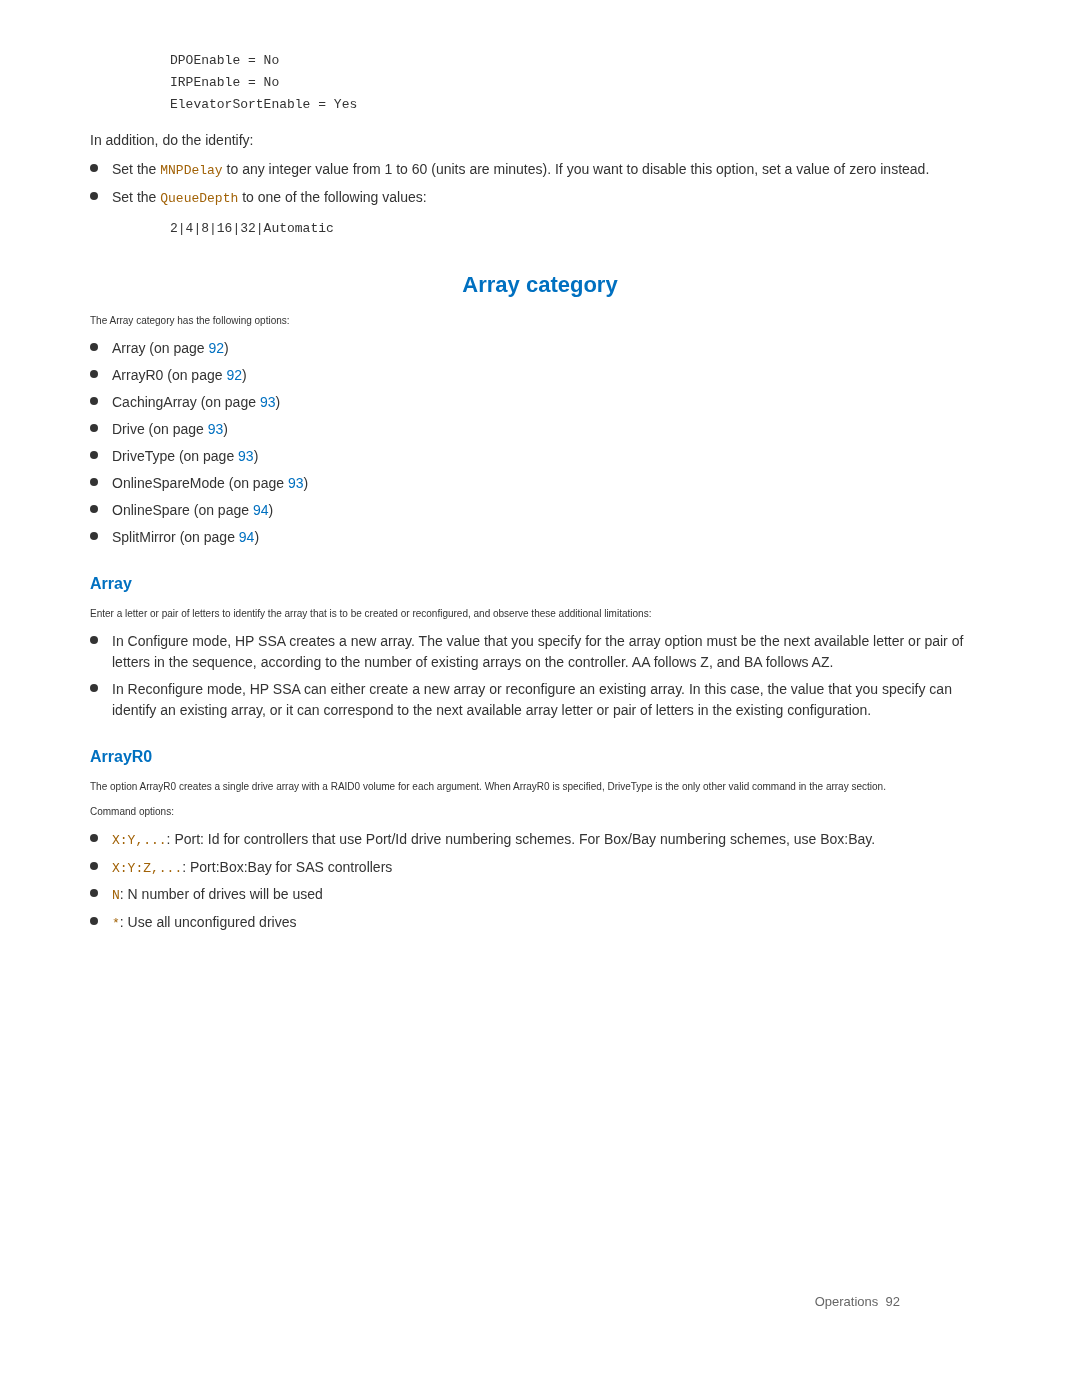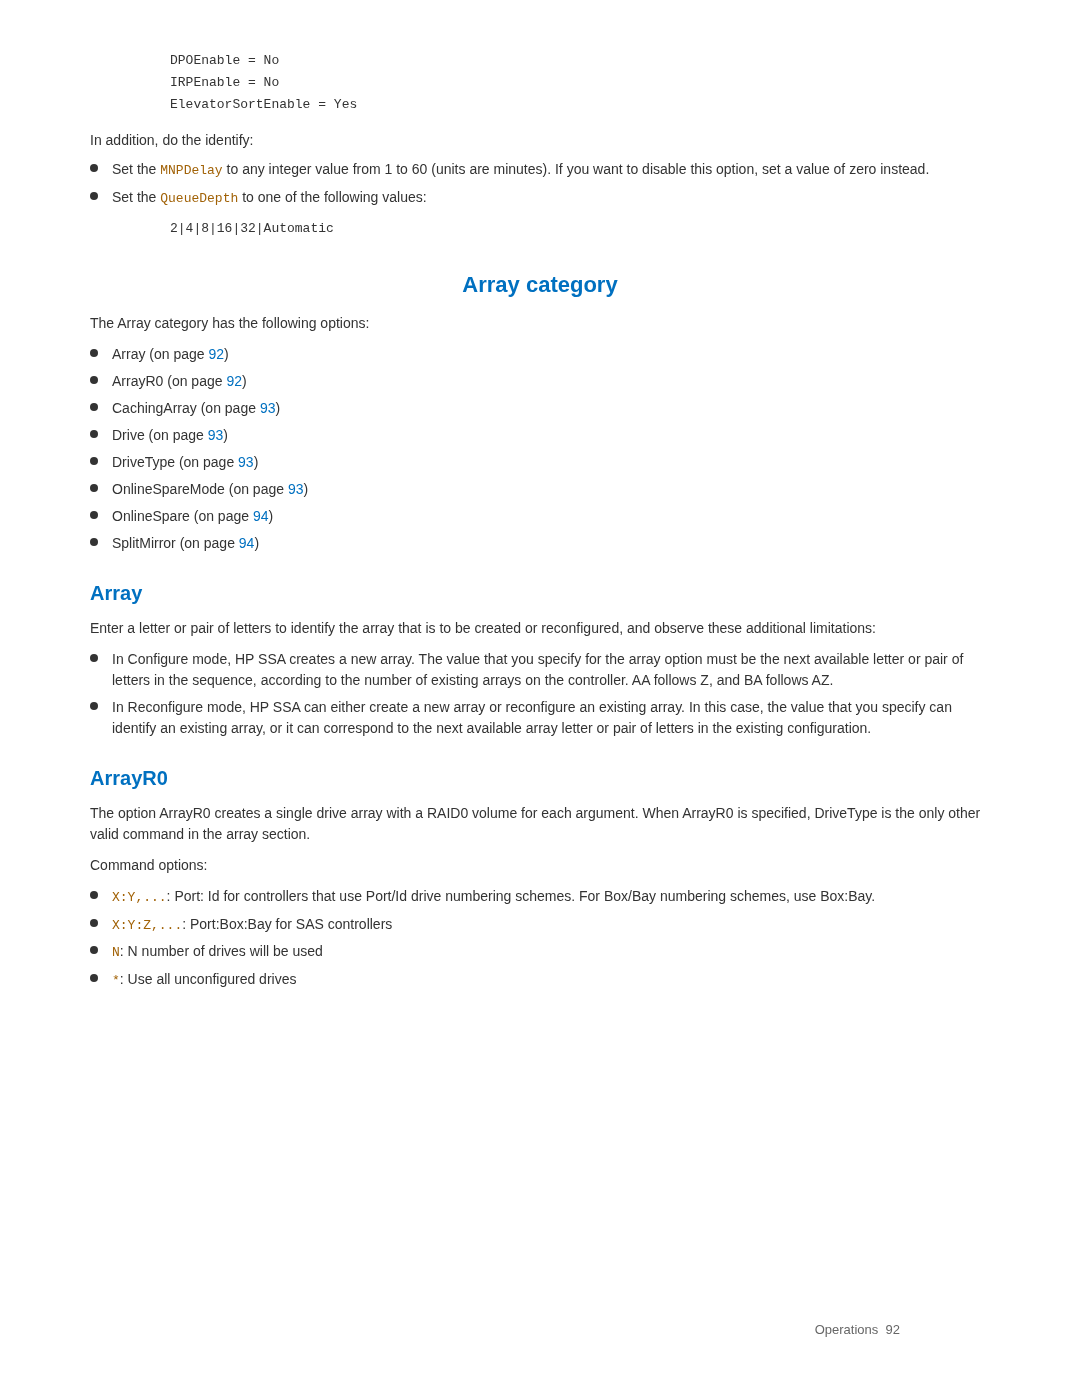--- a/index.html
+++ b/index.html
@@ -76,34 +76,34 @@
       color: #0070c0;
       font-size: 22px;
       font-weight: bold;
       margin: 28px 0 12px 0;
       border-bottom: none;
       text-align: center;
     }
 
     h3.sub-title {
       color: #0070c0;
-      font-size: 20px;
+      font-size: 16px;
       font-weight: bold;
       margin: 24px 0 10px 0;
     }
 
     .section-desc {
       margin: 6px 0 10px 0;
-      font-size: 14px;
+      font-size: 10px;
       line-height: 1.5;
     }
 
     .footer {
       position: absolute;
-      bottom: 28px;
+      bottom: 56px;
       right: 90px;
       font-size: 13px;
       color: #666;
       text-align: right;
     }
 
     .page-wrapper {
       position: relative;
       min-height: 1317px;
     }

